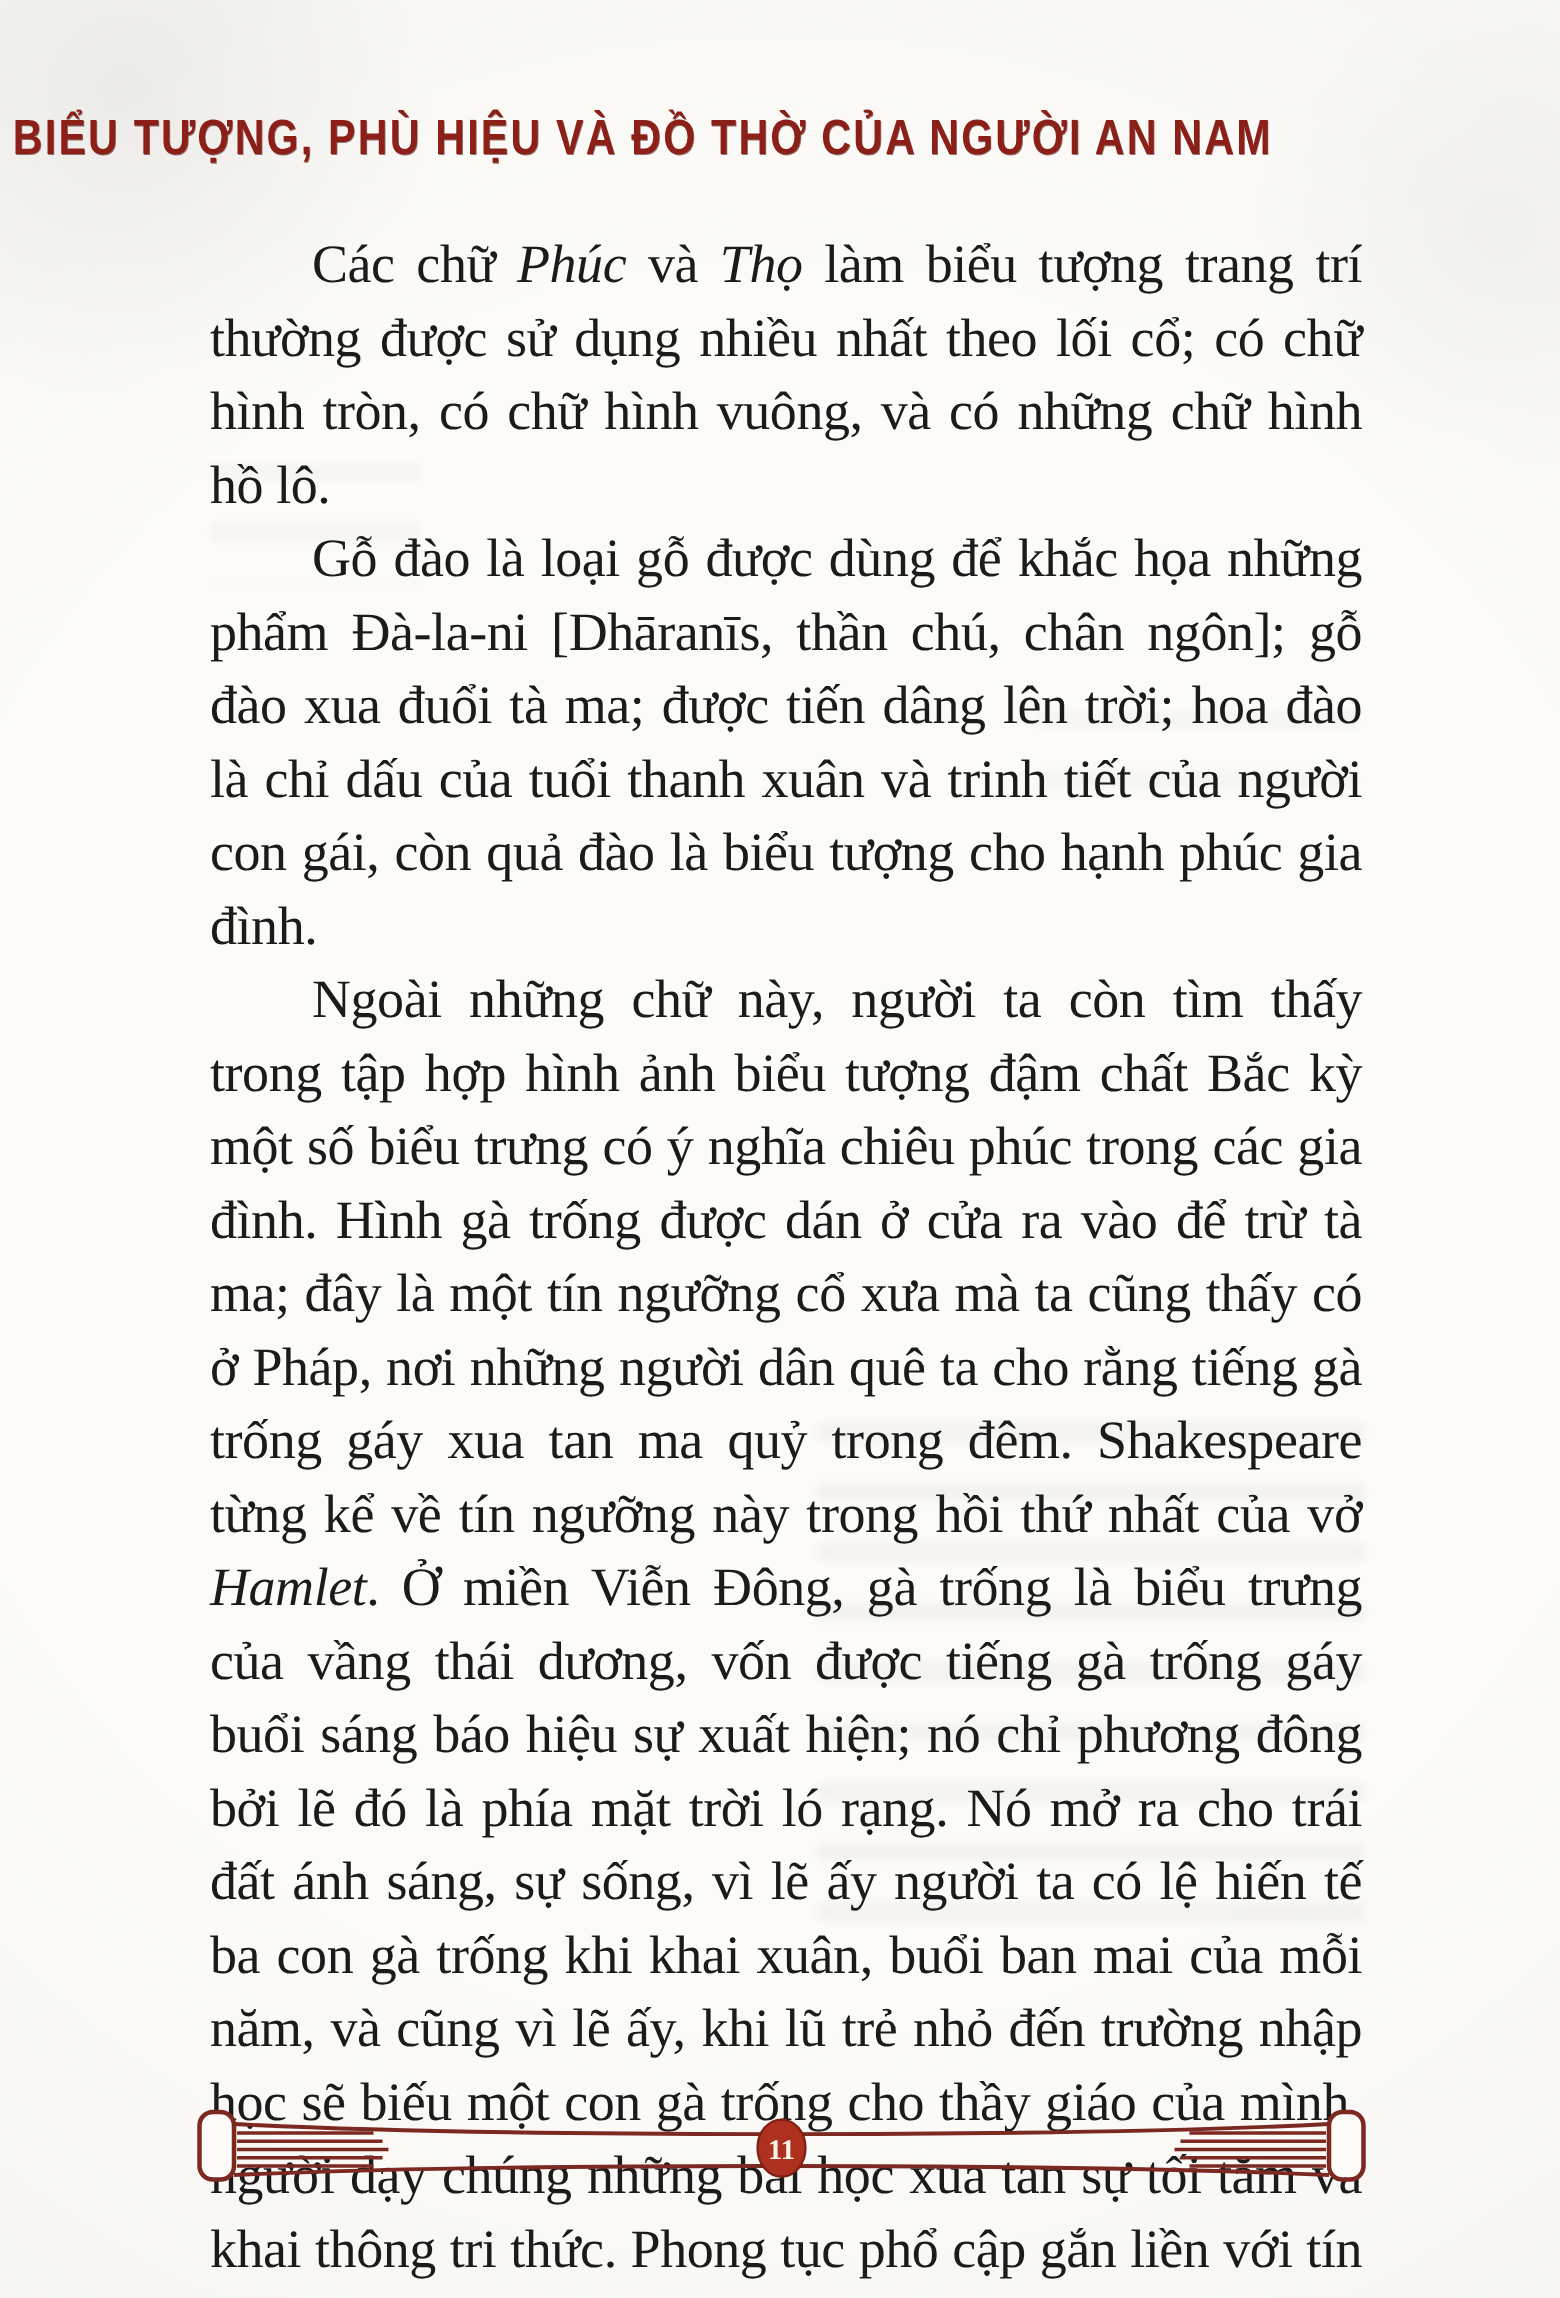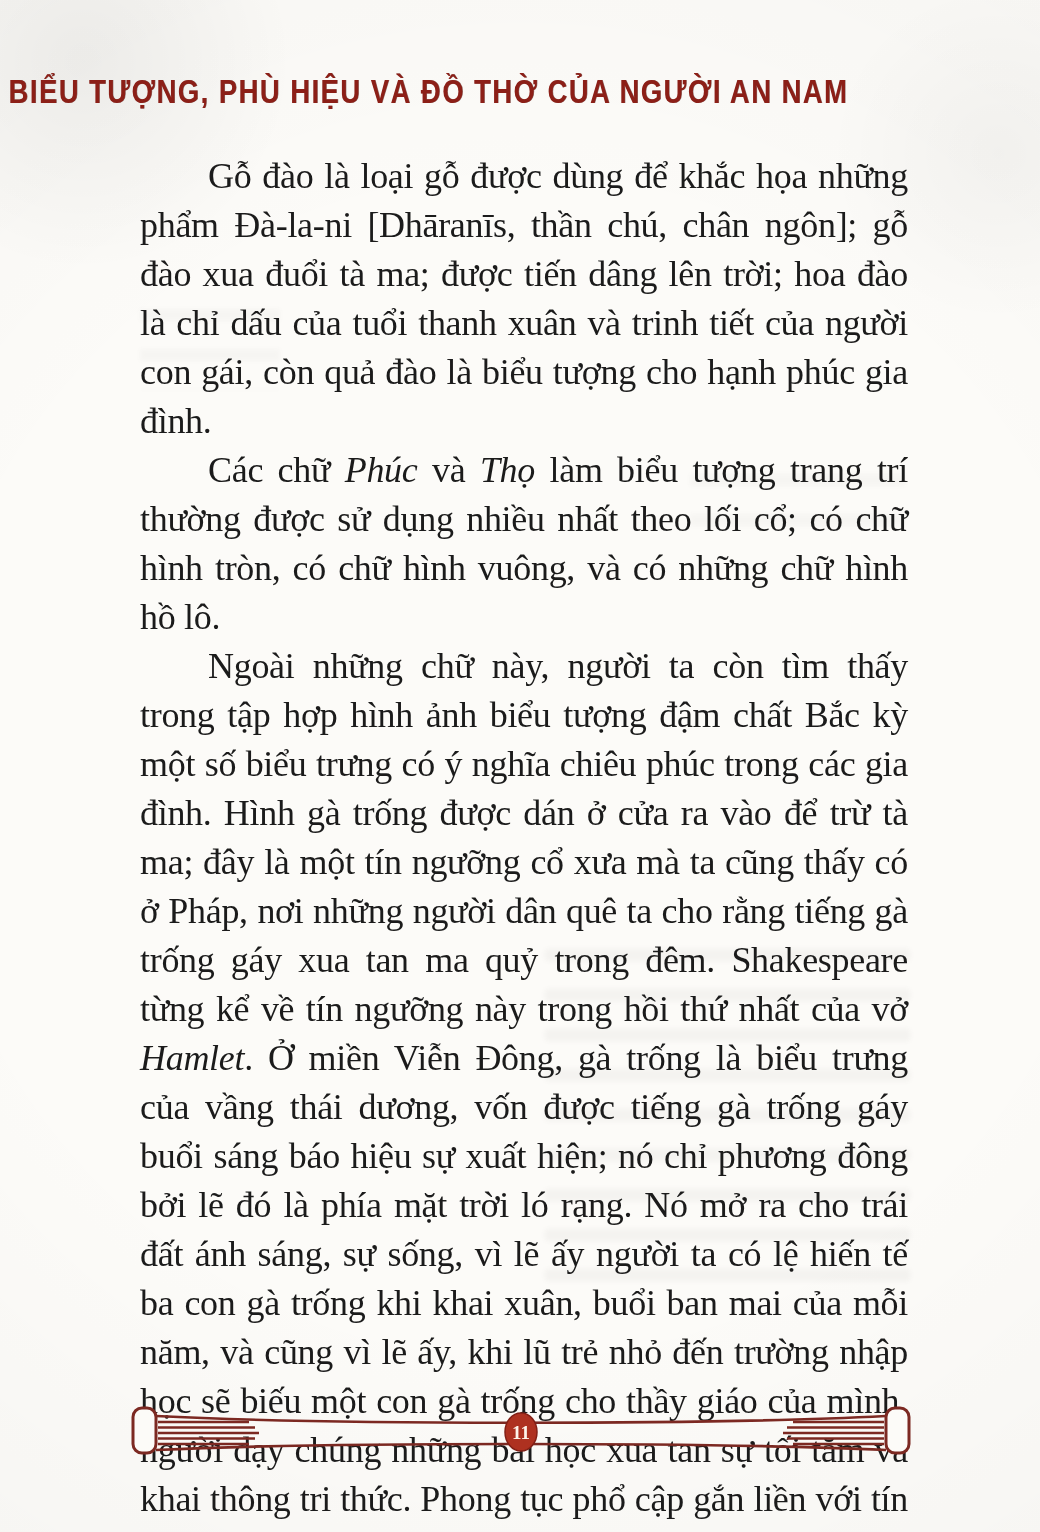--- a/index.html
+++ b/index.html
@@ -83,22 +83,22 @@
 <div class="ghost g1"></div>
 <div class="ghost g2"></div>
 <div class="ghost g3"></div>
 
 <header class="page-header">
   <span class="header-title">BIỂU TƯỢNG, PHÙ HIỆU VÀ ĐỒ THỜ CỦA NGƯỜI AN NAM</span>
 </header>
 
 <main class="body-text">
 
-<p><span>Gỗ đào là loại gỗ được dùng để khắc họa những phẩm Đà-la-ni [Dhāranīs, thần chú, chân ngôn]; gỗ đào xua đuổi tà ma; được tiến dâng lên trời; hoa đào là chỉ dấu của tuổi thanh xuân và trinh tiết của người con gái, còn quả đào là biểu tượng cho hạnh phúc gia đình.</span></p>
-    <p><span>Các chữ </span><em>Phúc</em><span> và </span><em>Thọ</em><span> làm biểu tượng trang trí thường được sử dụng nhiều nhất theo lối cổ; có chữ hình tròn, có chữ hình vuông, và có những chữ hình hồ lô.</span></p>
+<p><span>Các chữ </span><em>Phúc</em><span> và </span><em>Thọ</em><span> làm biểu tượng trang trí thường được sử dụng nhiều nhất theo lối cổ; có chữ hình tròn, có chữ hình vuông, và có những chữ hình hồ lô.</span></p>
+    <p><span>Gỗ đào là loại gỗ được dùng để khắc họa những phẩm Đà-la-ni [Dhāranīs, thần chú, chân ngôn]; gỗ đào xua đuổi tà ma; được tiến dâng lên trời; hoa đào là chỉ dấu của tuổi thanh xuân và trinh tiết của người con gái, còn quả đào là biểu tượng cho hạnh phúc gia đình.</span></p>
     <p><span>Ngoài những chữ này, người ta còn tìm thấy trong tập hợp hình ảnh biểu tượng đậm chất Bắc kỳ một số biểu trưng có ý nghĩa chiêu phúc trong các gia đình. Hình gà trống được dán ở cửa ra vào để trừ tà ma; đây là một tín ngưỡng cổ xưa mà ta cũng thấy có ở Pháp, nơi những người dân quê ta cho rằng tiếng gà trống gáy xua tan ma quỷ trong đêm. Shakespeare từng kể về tín ngưỡng này trong hồi thứ nhất của vở </span><em>Hamlet</em><span>. Ở miền Viễn Đông, gà trống là biểu trưng của vầng thái dương, vốn được tiếng gà trống gáy buổi sáng báo hiệu sự xuất hiện; nó chỉ phương đông bởi lẽ đó là phía mặt trời ló rạng. Nó mở ra cho trái đất ánh sáng, sự sống, vì lẽ ấy người ta có lệ hiến tế ba con gà trống khi khai xuân, buổi ban mai của mỗi năm, và cũng vì lẽ ấy, khi lũ trẻ nhỏ đến trường nhập học sẽ biếu một con gà trống cho thầy giáo của mình, người dạy chúng những bài học xua tan sự tối tăm và khai thông tri thức. Phong tục phổ cập gắn liền với tín ngưỡng này là việc ăn trứng</span></p>
   </main>
 
 <footer class="page-footer">
   <svg viewBox="0 0 784 58">
 
     <rect x="4" y="8" width="23" height="45" rx="9" fill="var(--paper)" stroke="var(--line-red)" stroke-width="3"></rect>
 
     <rect x="757" y="8" width="23" height="45" rx="9" fill="var(--paper)" stroke="var(--line-red)" stroke-width="3"></rect>
 

